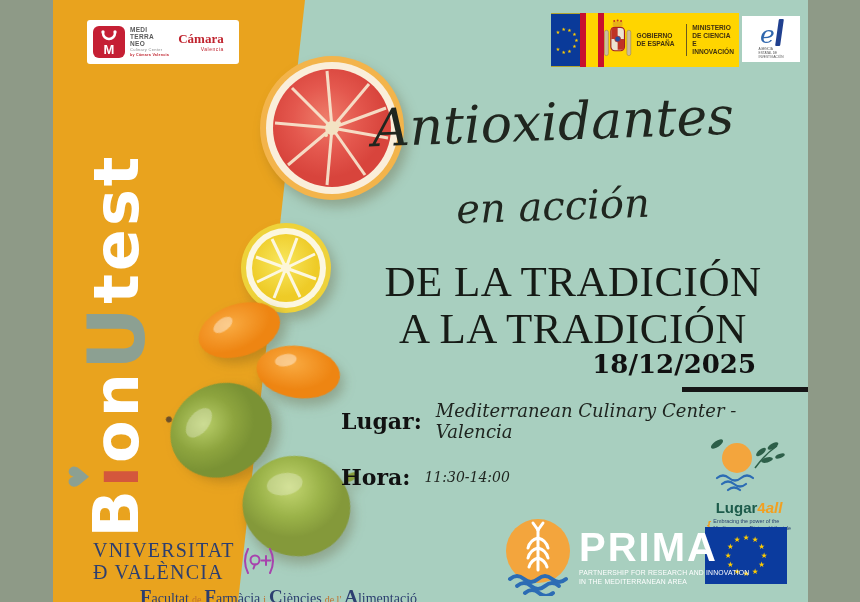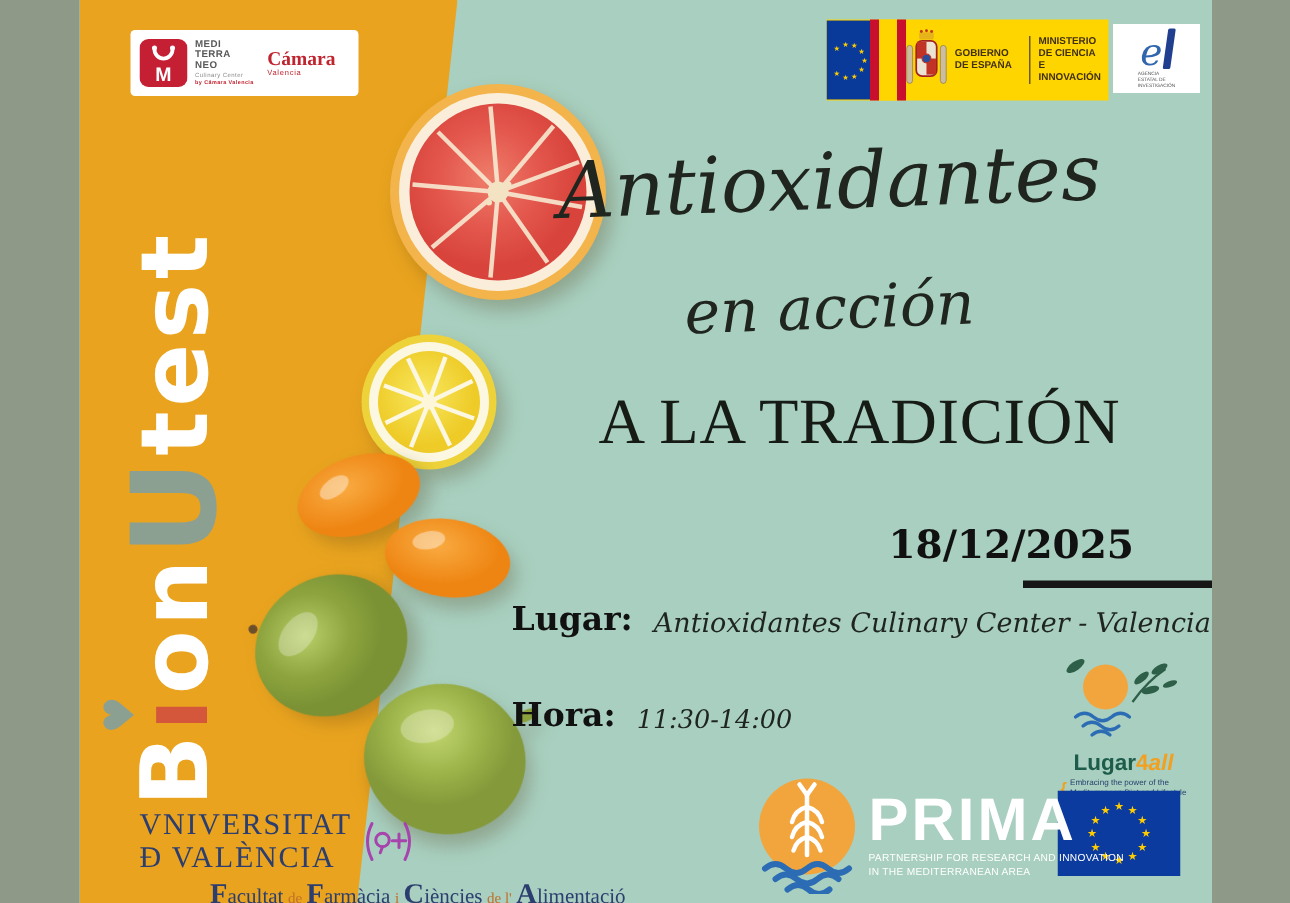--- a/index.html
+++ b/index.html
@@ -26,21 +26,21 @@
   .brand .ltr-i{color:#d4573c;position:relative}
   .brand .heart{position:absolute;top:-20px;left:50%;transform:translateX(-50%);
                 font-size:28px;color:#8ca092;line-height:1}
 
   
   .logo-card{position:absolute;left:34px;top:20px;width:152px;height:44px;background:#fff;border-radius:3px;
              display:flex;align-items:center;gap:5px;padding:0 6px;box-sizing:border-box}
   .med-text{font-size:6.5px;font-weight:bold;color:#5a5a5a;line-height:1.08;letter-spacing:.3px}
   .med-sub{font-size:4px;color:#8a8a8a;font-weight:normal;margin-top:1px}
   .med-by{font-size:3.6px;color:#c0242f;margin-top:1px}
-  .camara{margin-left:4px;color:#c0242f;text-align:left}
+  .camara{margin-left:4px;color:#c0242f;text-align:right}
   .camara-name{font-family:"Liberation Serif",serif;font-weight:bold;font-size:13px;line-height:1}
   .camara-city{font-size:5px;letter-spacing:.5px;margin-top:1px}
 
   
   .gob{position:absolute;left:498px;top:13px;width:188px;height:54px;background:#ffd500;
        display:flex;align-items:center}
   .flagseg{width:24px;height:54px;display:flex}
   .flagseg .r{width:6px;background:#c8102e}
   .flagseg .y{width:12px;background:#ffd500}
   .gov-text{width:46px;margin-left:5px;font-size:6.6px;font-weight:bold;color:#41310f;line-height:1.2}
@@ -60,26 +60,26 @@
            font-family:"DejaVu Serif",serif;font-style:italic;font-size:52px;color:#20261f;transform:rotate(-2deg)}
   .script2{position:absolute;left:250px;top:183px;width:500px;text-align:center;
            font-family:"DejaVu Serif",serif;font-style:italic;font-size:40px;color:#20261f;transform:rotate(-2deg)}
   .caps{position:absolute;left:285px;top:258px;width:470px;text-align:center;
         font-family:"Liberation Serif",serif;font-size:43px;color:#161b16;line-height:47px;letter-spacing:.5px}
   .date{position:absolute;right:52px;top:349px;font-family:"DejaVu Serif",serif;
         font-weight:bold;font-size:26px;color:#111}
   .rule{position:absolute;right:0;top:387px;width:126px;height:5px;background:#161616}
 
   
-  .detail{position:absolute;display:flex;align-items:flex-end}
+  .detail{position:absolute;display:flex;align-items:center}
   .lugar{left:288px;top:400px}
   .hora{left:288px;top:464px}
   .detail-label{font-family:"DejaVu Serif",serif;font-weight:bold;font-size:22px;color:#111}
   .detail-value{font-family:"DejaVu Serif",serif;font-style:italic;font-size:18px;color:#1e241f;margin-left:14px}
-  .hora .detail-value{font-size:17px}
+  .hora .detail-value{font-size:14px}
 
   
   .mediet{position:absolute;left:643px;top:438px;width:106px;text-align:center}
   .mediet-word{font-size:15px;font-weight:bold;line-height:1;margin-top:2px}
   .mediet-main{color:#1d5b4b}
   .mediet-4{color:#f2a020}
   .mediet-all{color:#f2a020;font-style:italic}
   .mediet-tag{display:flex;align-items:center;justify-content:center;margin-top:3px;gap:2px}
   .brace{color:#f2a020;font-size:11px;font-weight:bold}
   .tagtxt{font-size:5.4px;color:#27406e;text-align:left;line-height:1.3}
@@ -295,28 +295,29 @@
     <div class="aei-cap">
       <div>AGENCIA</div>
       <div>ESTATAL DE</div>
       <div>INVESTIGACIÓN</div>
     </div>
   </div>
 
   <div class="script1">Antioxidantes</div>
   <div class="script2">en acción</div>
   <div class="caps">
+    <div>DE LA TRADICIÓN</div>
     <div>A LA TRADICIÓN</div>
   </div>
   <div class="date">18/12/2025</div>
   <div class="rule"></div>
 
   <div class="detail lugar">
     <span class="detail-label">Lugar:</span>
-    <span class="detail-value">Antioxidantes Culinary Center - Valencia</span>
+    <span class="detail-value">Mediterranean Culinary Center - Valencia</span>
   </div>
   <div class="detail hora">
     <span class="detail-label">Hora:</span>
     <span class="detail-value">11:30-14:00</span>
   </div>
 
   <div class="mediet">
     <svg width="92" height="56" viewBox="0 0 92 56">
       <circle cx="34" cy="20" r="15" fill="#f3a53d"></circle>
       <ellipse cx="14" cy="6" rx="7" ry="3" fill="#2d5f49" transform="rotate(-35 14 6)"></ellipse>

